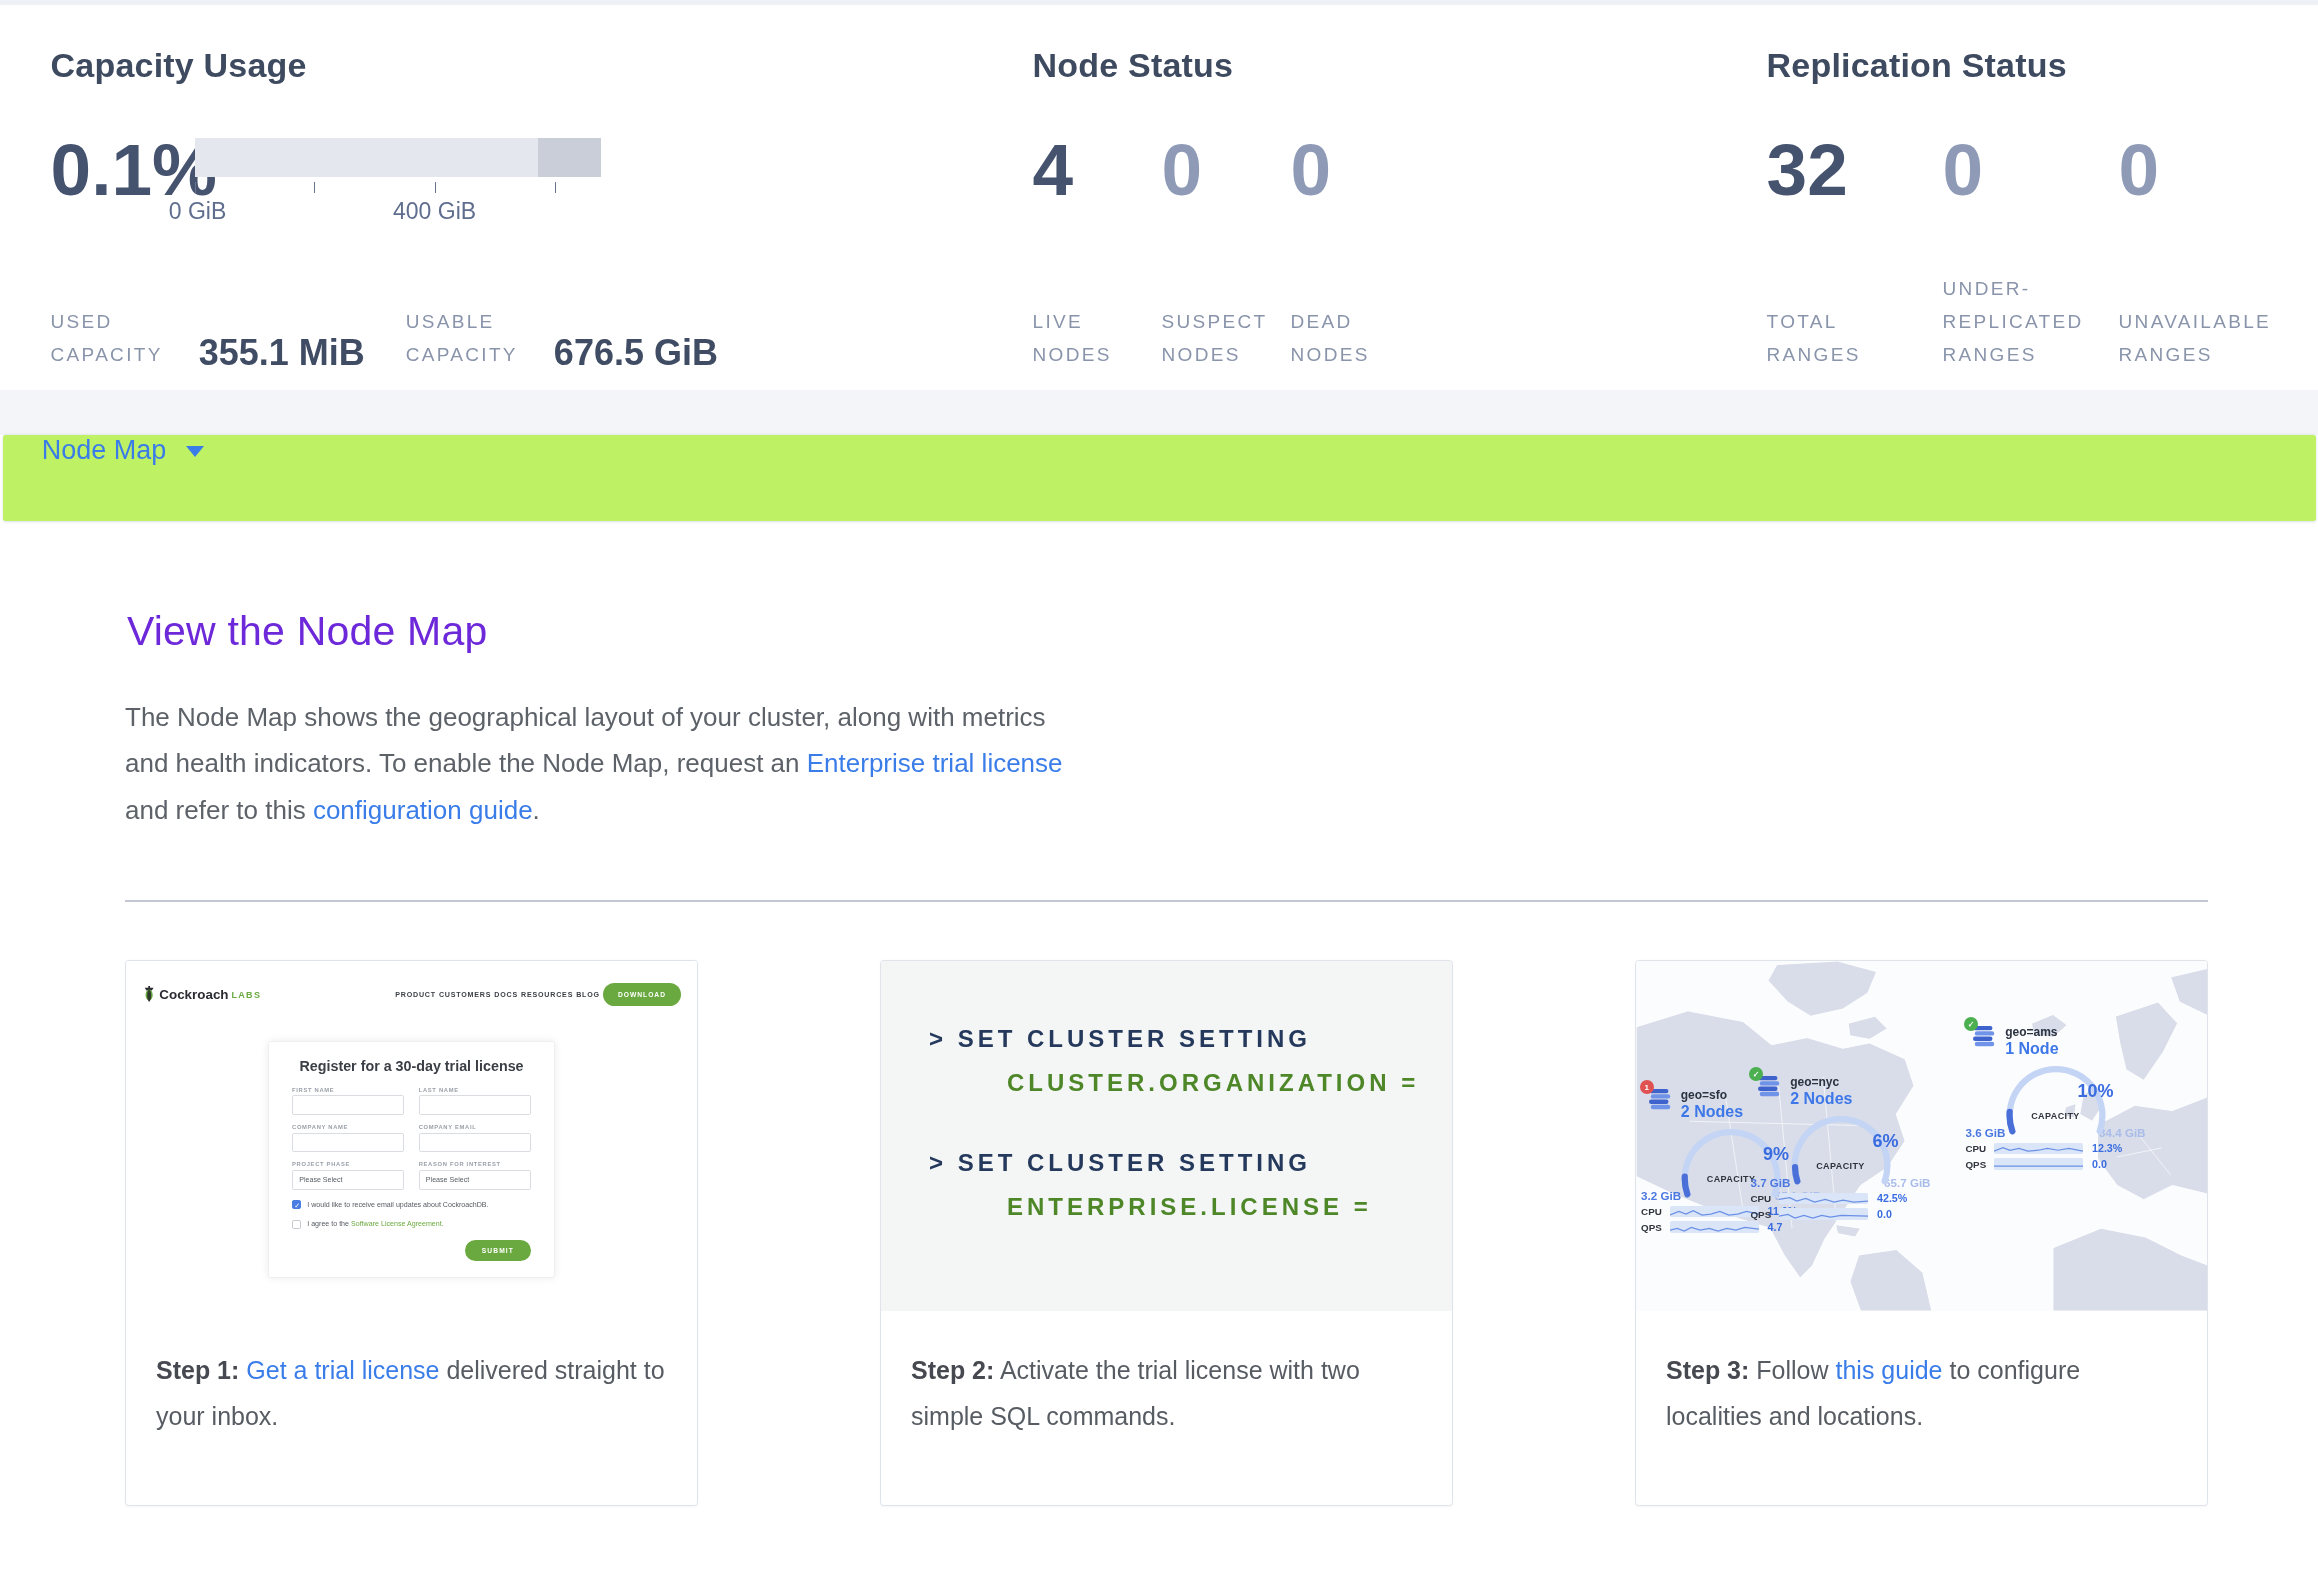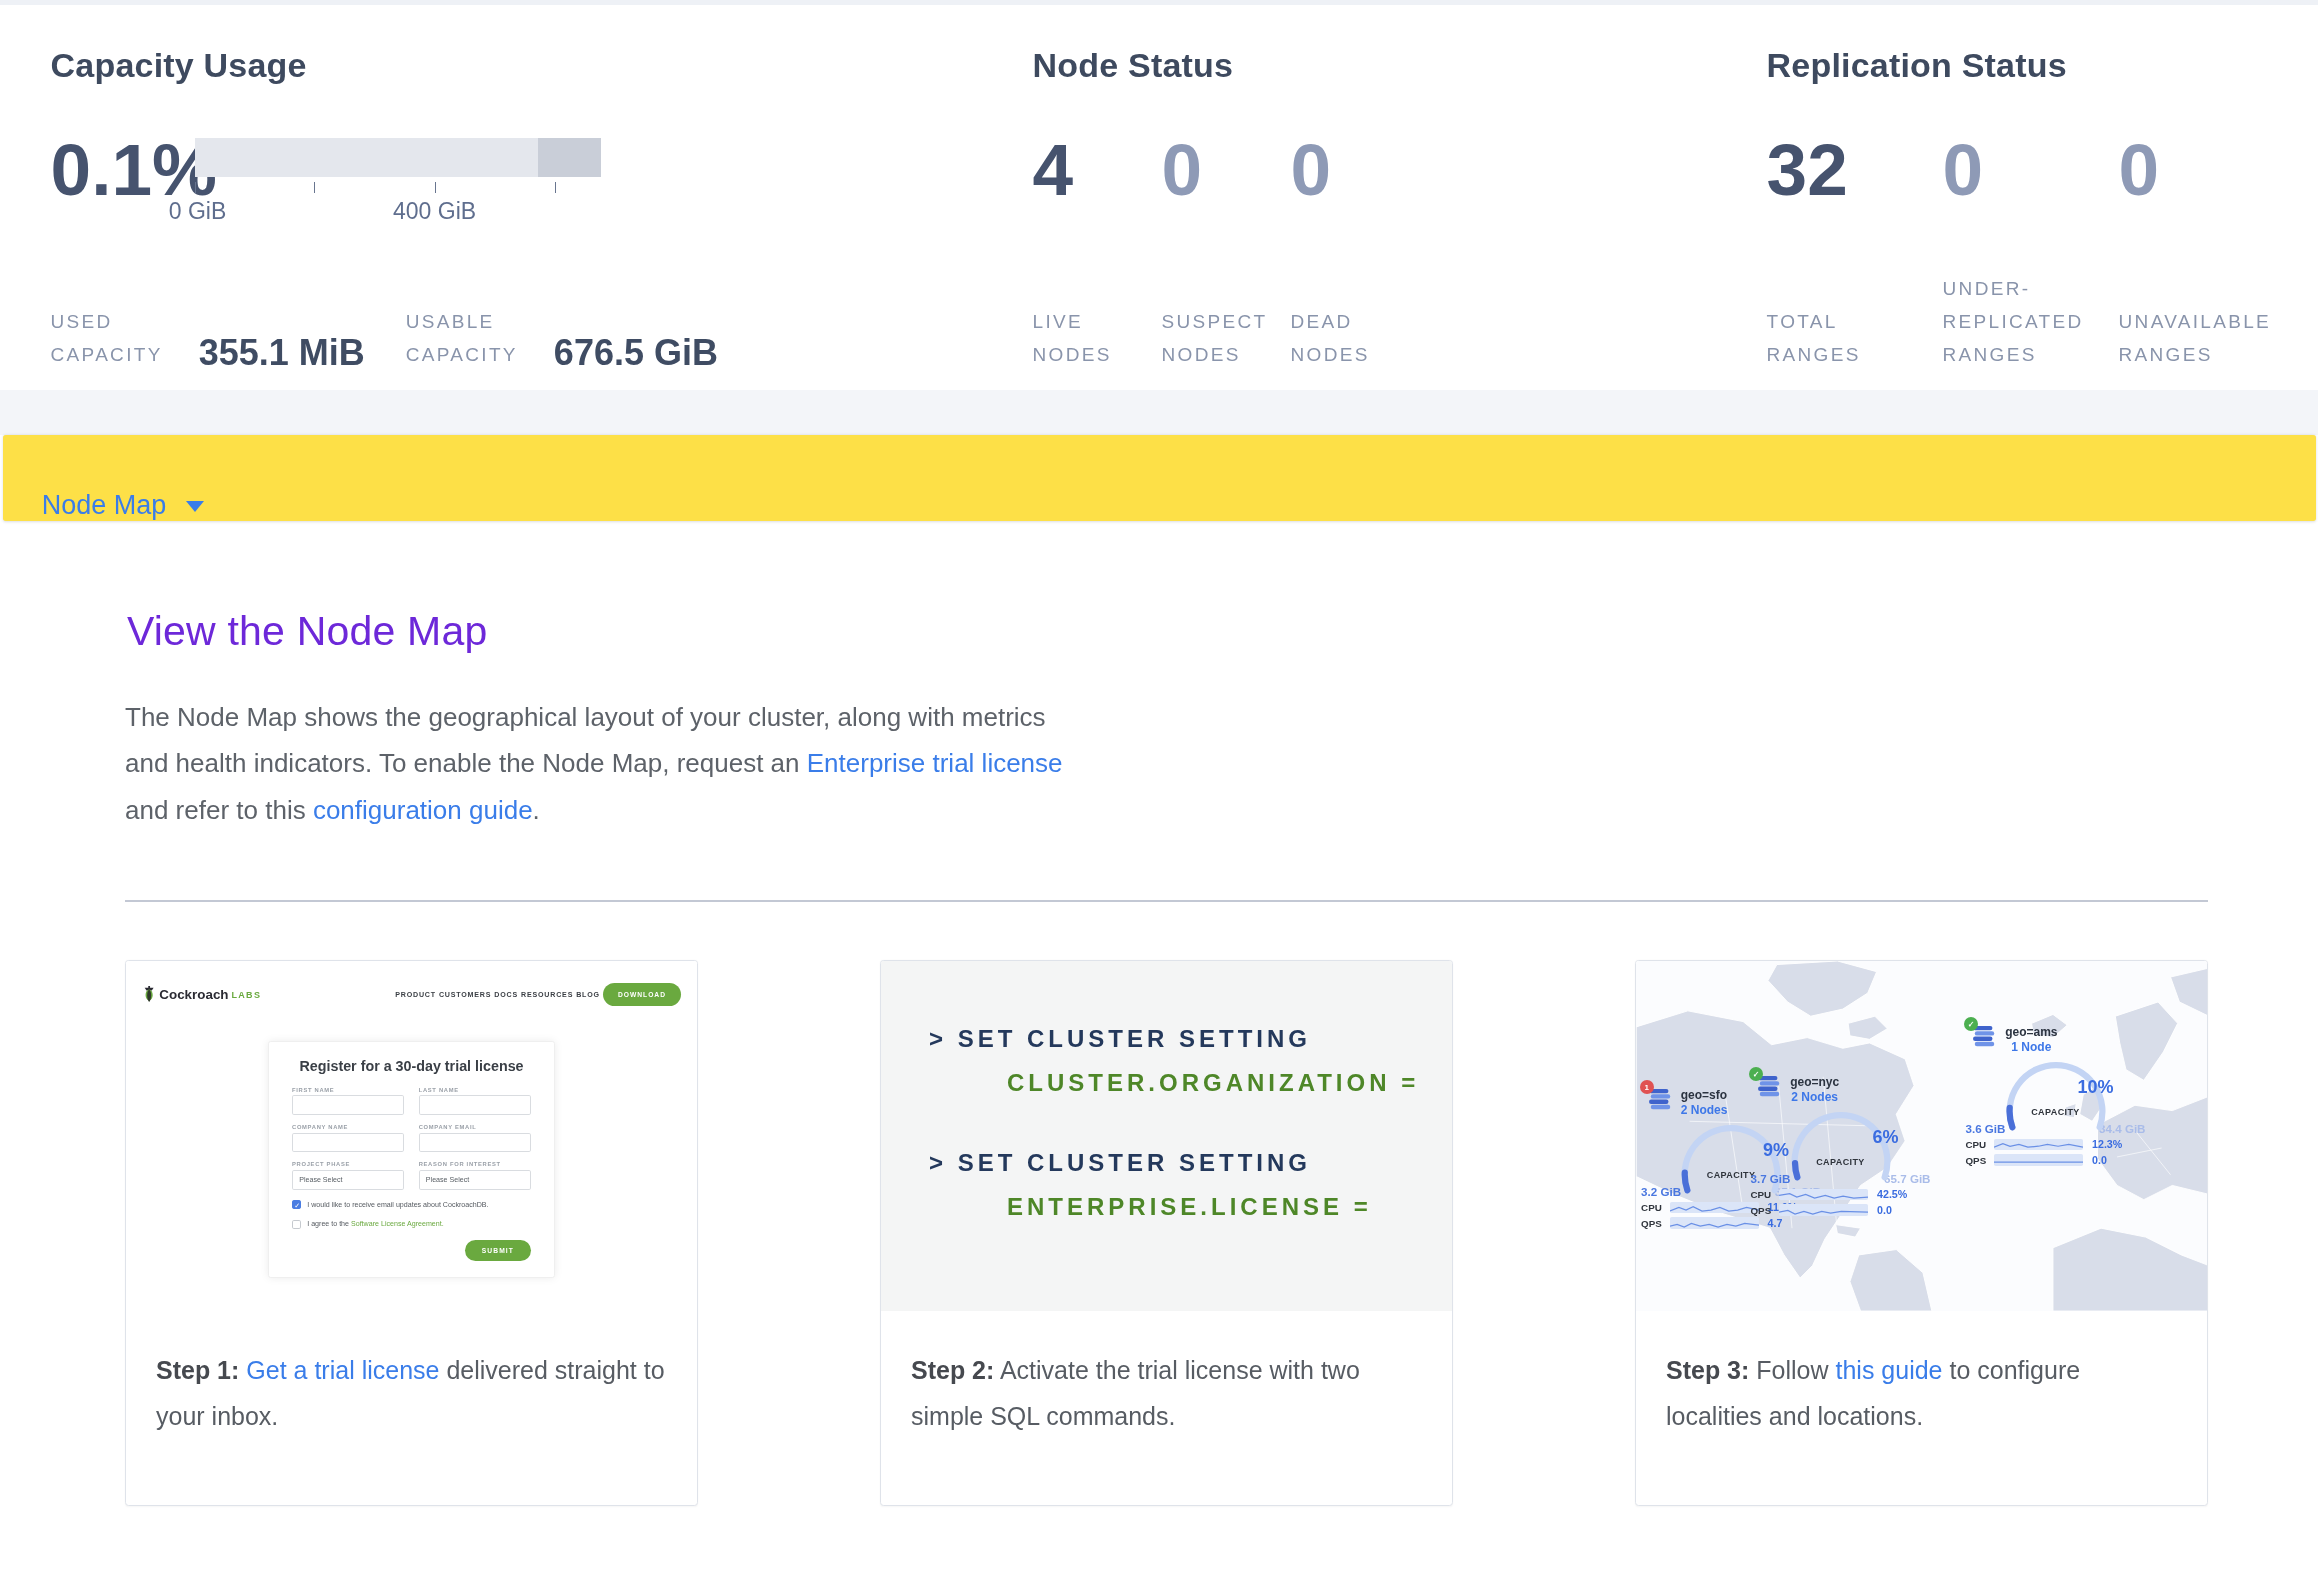--- a/index.html
+++ b/index.html
@@ -54,23 +54,23 @@
   .stat-num.dim { color:#8e9ab6; }
   .stat-label {
     margin-top:auto; font-size:19px; color:#8994ab;
     letter-spacing:2.3px; line-height:1.72; width:123px;
   }
   .col-repl .stat-label { width:168px; }
 
   
   .band { height:45px; background:#f3f5f9; }
   .selector-bar {
-    height:86px; background:#fde047; margin:0 2.7px; border-radius:2.7px;
+    height:86px; background:#bef264; margin:0 2.7px; border-radius:2.7px;
     box-shadow:0 0.9px 2.7px rgba(60,70,90,.18);
-    display:flex; align-items:flex-end; padding-left:39px;
+    display:flex; align-items:flex-start; padding-left:39px;
     position:relative; z-index:1;
   }
   .selector { color:#3a7de9; font-size:27px; display:flex; align-items:center; gap:19.6px; cursor:pointer; }
   .chev { width:0; height:0; border-left:9.8px solid transparent; border-right:9.8px solid transparent; border-top:11.6px solid #3a7de9; margin-top:3.6px; }
 
   
   main { padding:87px 111px 0 125px; background:#fff; }
   .hero { display:flex; justify-content:space-between; }
   .hero h1 { font-size:41px; font-weight:500; color:#6d28d9; margin:0 2px 39px; letter-spacing:0.2px; }
   .hero p { font-size:26px; color:#5d6269; line-height:1.8; width:967px; margin:0; }
@@ -140,21 +140,21 @@
   .cl-head { display:flex; align-items:flex-start; gap:7.1px; margin-left:7.1px; position:relative; width:max-content; }
   .cl-badge {
     position:absolute; left:-7.1px; top:-8px; width:14.3px; height:14.3px; border-radius:50%;
     color:#fff; font-size:8px; font-weight:700;
     display:flex; align-items:center; justify-content:center; z-index:2;
   }
   .cl-badge.ok { background:#4caf50; }
   .cl-badge.ok::after { content:"✓"; }
   .cl-badge.err { background:#e05252; }
   .cl-name { font-size:12px; font-weight:700; color:#2b3340; line-height:1.3; }
-  .cl-nodes { font-size:12px; font-weight:700; color:#3d77e8;text-align:center; }
+  .cl-nodes { font-size:16px; font-weight:700; color:#3d77e8;text-align:center; }
   .gauge { width:116px; margin:1.8px auto 0; position:relative; }
   .g-pct { position:absolute; top:20.5px; left:0; right:0; text-align:right; font-size:18px; font-weight:700; color:#3a6ce0; }
   .g-cap { position:absolute; top:51px; left:0; right:0; text-align:center; font-size:9px; font-weight:700; color:#2e333b; letter-spacing:0.4px; }
   .gib-row { display:flex; justify-content:space-between; width:180px; margin:-12.5px auto 0; font-size:11.6px; font-weight:700; }
   .gib-used { color:#4a77e0; }
   .gib-total { color:#a9bce9; }
   .m-row { display:flex; align-items:flex-end; width:180px; margin:3.6px auto 0; }
   .m-label { font-size:9.8px; font-weight:700; color:#30353d; width:28.5px; }
   .spark { width:89px; height:11.6px; background:#dbe5f8; border-radius:1.8px; overflow:hidden; flex:none; }
   .m-val { font-size:10.7px; font-weight:700; color:#3a6ce0; margin-left:9px; }

